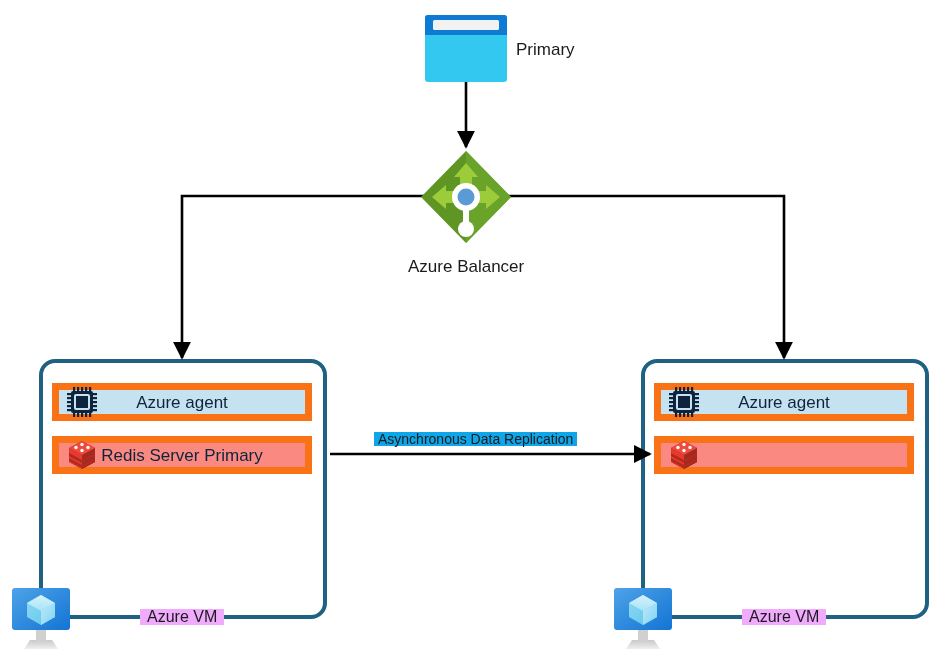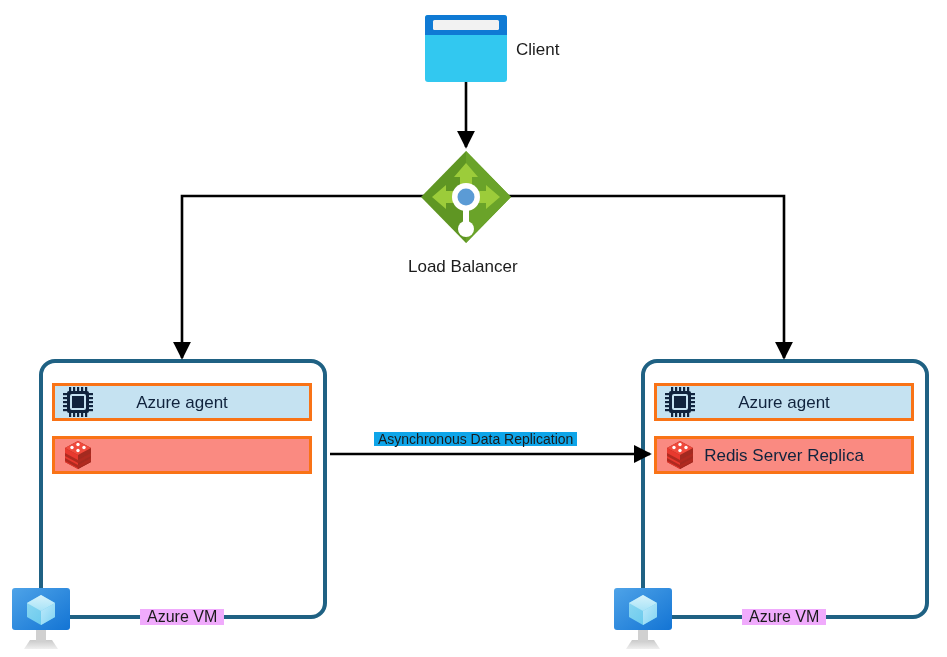--- a/index.html
+++ b/index.html
@@ -51,21 +51,21 @@
     font-size: 16px;
     color: #1b1b1b;
     white-space: nowrap;
     line-height: 1;
     background: #f0abfc;
     padding: 0 7px;
   }
   .inner-box {
     position: absolute;
     box-sizing: border-box;
-    border: 3px solid #f97316;
+    border: 7px solid #f97316;
     display: flex;
     align-items: center;
     justify-content: center;
   }
   .inner-box .box-text {
     font-family: "Liberation Sans", sans-serif;
     font-size: 17px;
     color: #10233d;
     white-space: nowrap;
     line-height: 1;
@@ -182,23 +182,23 @@
     <g>
       <path d="M 632 640 L 654 640 L 660 649 L 626 649 Z" fill="url(#standGrad)"></path>
       <rect x="638" y="624" width="10" height="18" fill="#d0d0d0"></rect>
       <rect x="614" y="588" width="58" height="42" rx="3" fill="url(#vmScreenGrad)"></rect>
       <path d="M 643 595 L 657 603 L 657 617 L 643 625 L 629 617 L 629 603 Z" fill="url(#vmCubeLeft)"></path>
       <path d="M 643 595 L 657 603 L 643 611 L 629 603 Z" fill="url(#vmCubeTop)"></path>
       <path d="M 643 611 L 657 603 L 657 617 L 643 625 Z" fill="url(#vmCubeRight)"></path>
     </g>
   </svg>
 
-  <div class="node-label" style="left:516px; top:41px;">Client</div>
-
-  <div class="node-label" style="left:408px; top:258px;">Load Balancer</div>
+  <div class="node-label" style="left:516px; top:41px;">Primary</div>
+
+  <div class="node-label" style="left:408px; top:258px;">Azure Balancer</div>
 
   <div class="edge-label" style="left:374px; top:432px;">Asynchronous Data Replication</div>
 
   <div class="inner-box agent-box" style="left:52px; top:383px; width:260px; height:38px;">
     <svg class="box-icon" viewBox="0 0 34 34">
       <g fill="#10233d">
         <rect x="8" y="2" width="2.2" height="4"></rect>
           <rect x="12" y="2" width="2.2" height="4"></rect>
         <rect x="16" y="2" width="2.2" height="4"></rect>
           <rect x="20" y="2" width="2.2" height="4"></rect>
@@ -231,20 +231,21 @@
       <path d="M 4 10 L 17 17 L 17 31 L 4 24 Z" fill="#e8392e"></path>
       <path d="M 17 17 L 30 10 L 30 24 L 17 31 Z" fill="#a32a20"></path>
       <path d="M 4 10 L 17 3 L 30 10 L 17 17 Z" fill="#f04a3c"></path>
       <path d="M 4 15 L 17 22 L 30 15 L 30 18 L 17 25 L 4 18 Z" fill="#b02a20"></path>
       <path d="M 4 20 L 17 27 L 30 20 L 30 23 L 17 30 L 4 23 Z" fill="#b02a20"></path>
       <circle cx="11" cy="9.5" r="1.7" fill="#ffffff"></circle>
       <circle cx="17" cy="6.5" r="1.7" fill="#ffffff"></circle>
       <circle cx="23" cy="9.5" r="1.7" fill="#ffffff"></circle>
       <circle cx="17" cy="12.5" r="1.7" fill="#ffffff"></circle>
     </svg>
+    <span class="box-text">Redis Server Primary</span>
   </div>
 
   <div class="vm-caption" style="left:140px; top:609px;">Azure VM</div>
 
   <div class="inner-box agent-box" style="left:654px; top:383px; width:260px; height:38px;">
     <svg class="box-icon" viewBox="0 0 34 34">
       <g fill="#10233d">
         <rect x="8" y="2" width="2.2" height="4"></rect>
           <rect x="12" y="2" width="2.2" height="4"></rect>
         <rect x="16" y="2" width="2.2" height="4"></rect>
@@ -278,18 +279,17 @@
       <path d="M 4 10 L 17 17 L 17 31 L 4 24 Z" fill="#e8392e"></path>
       <path d="M 17 17 L 30 10 L 30 24 L 17 31 Z" fill="#a32a20"></path>
       <path d="M 4 10 L 17 3 L 30 10 L 17 17 Z" fill="#f04a3c"></path>
       <path d="M 4 15 L 17 22 L 30 15 L 30 18 L 17 25 L 4 18 Z" fill="#b02a20"></path>
       <path d="M 4 20 L 17 27 L 30 20 L 30 23 L 17 30 L 4 23 Z" fill="#b02a20"></path>
       <circle cx="11" cy="9.5" r="1.7" fill="#ffffff"></circle>
       <circle cx="17" cy="6.5" r="1.7" fill="#ffffff"></circle>
       <circle cx="23" cy="9.5" r="1.7" fill="#ffffff"></circle>
       <circle cx="17" cy="12.5" r="1.7" fill="#ffffff"></circle>
     </svg>
-    <span class="box-text">Redis Server Replica</span>
   </div>
 
   <div class="vm-caption" style="left:742px; top:609px;">Azure VM</div>
 
 </div>
 
 </body></html>

